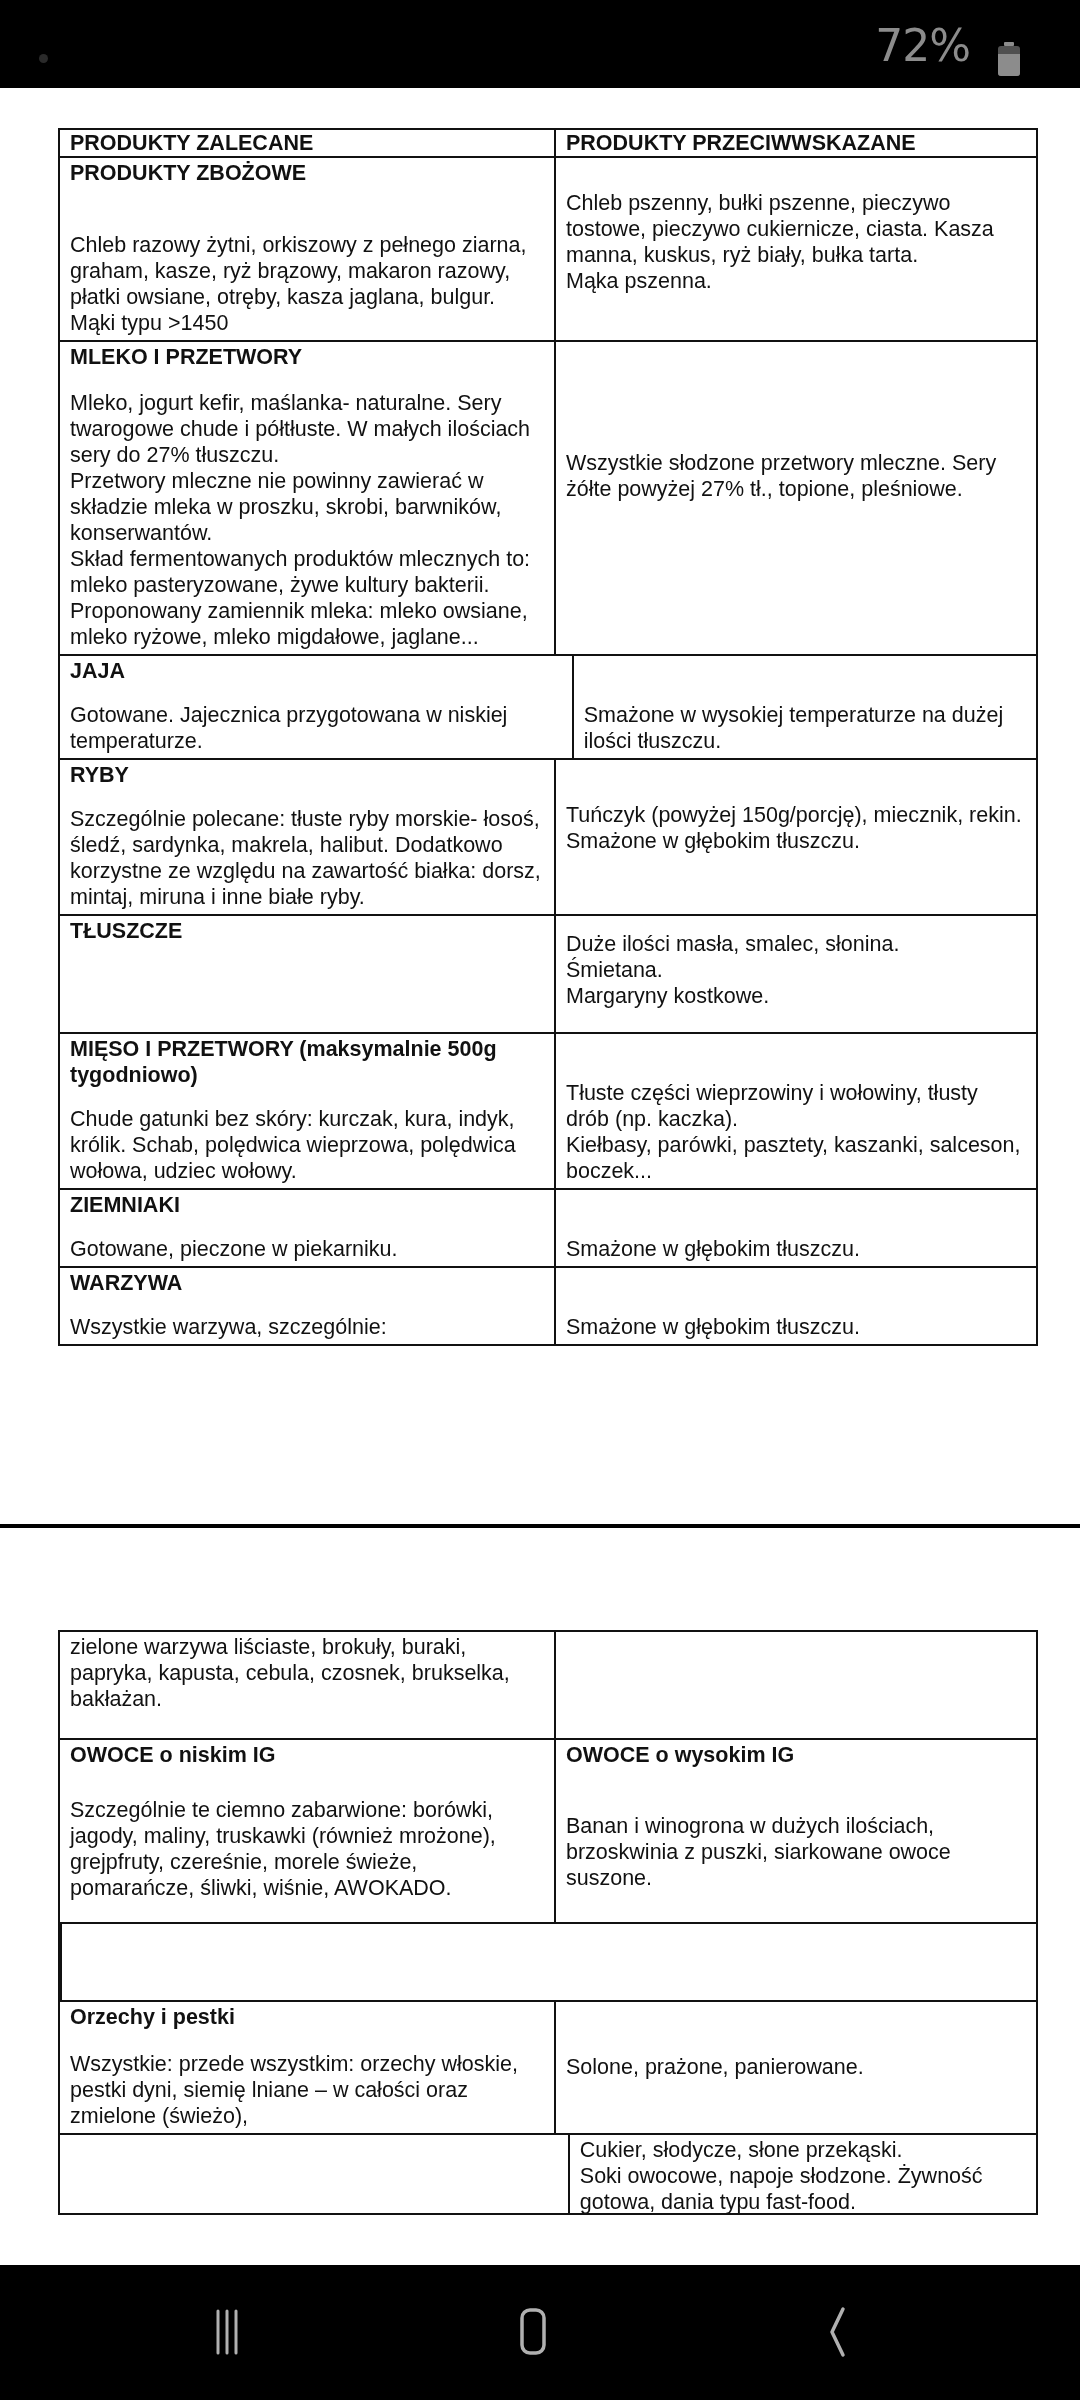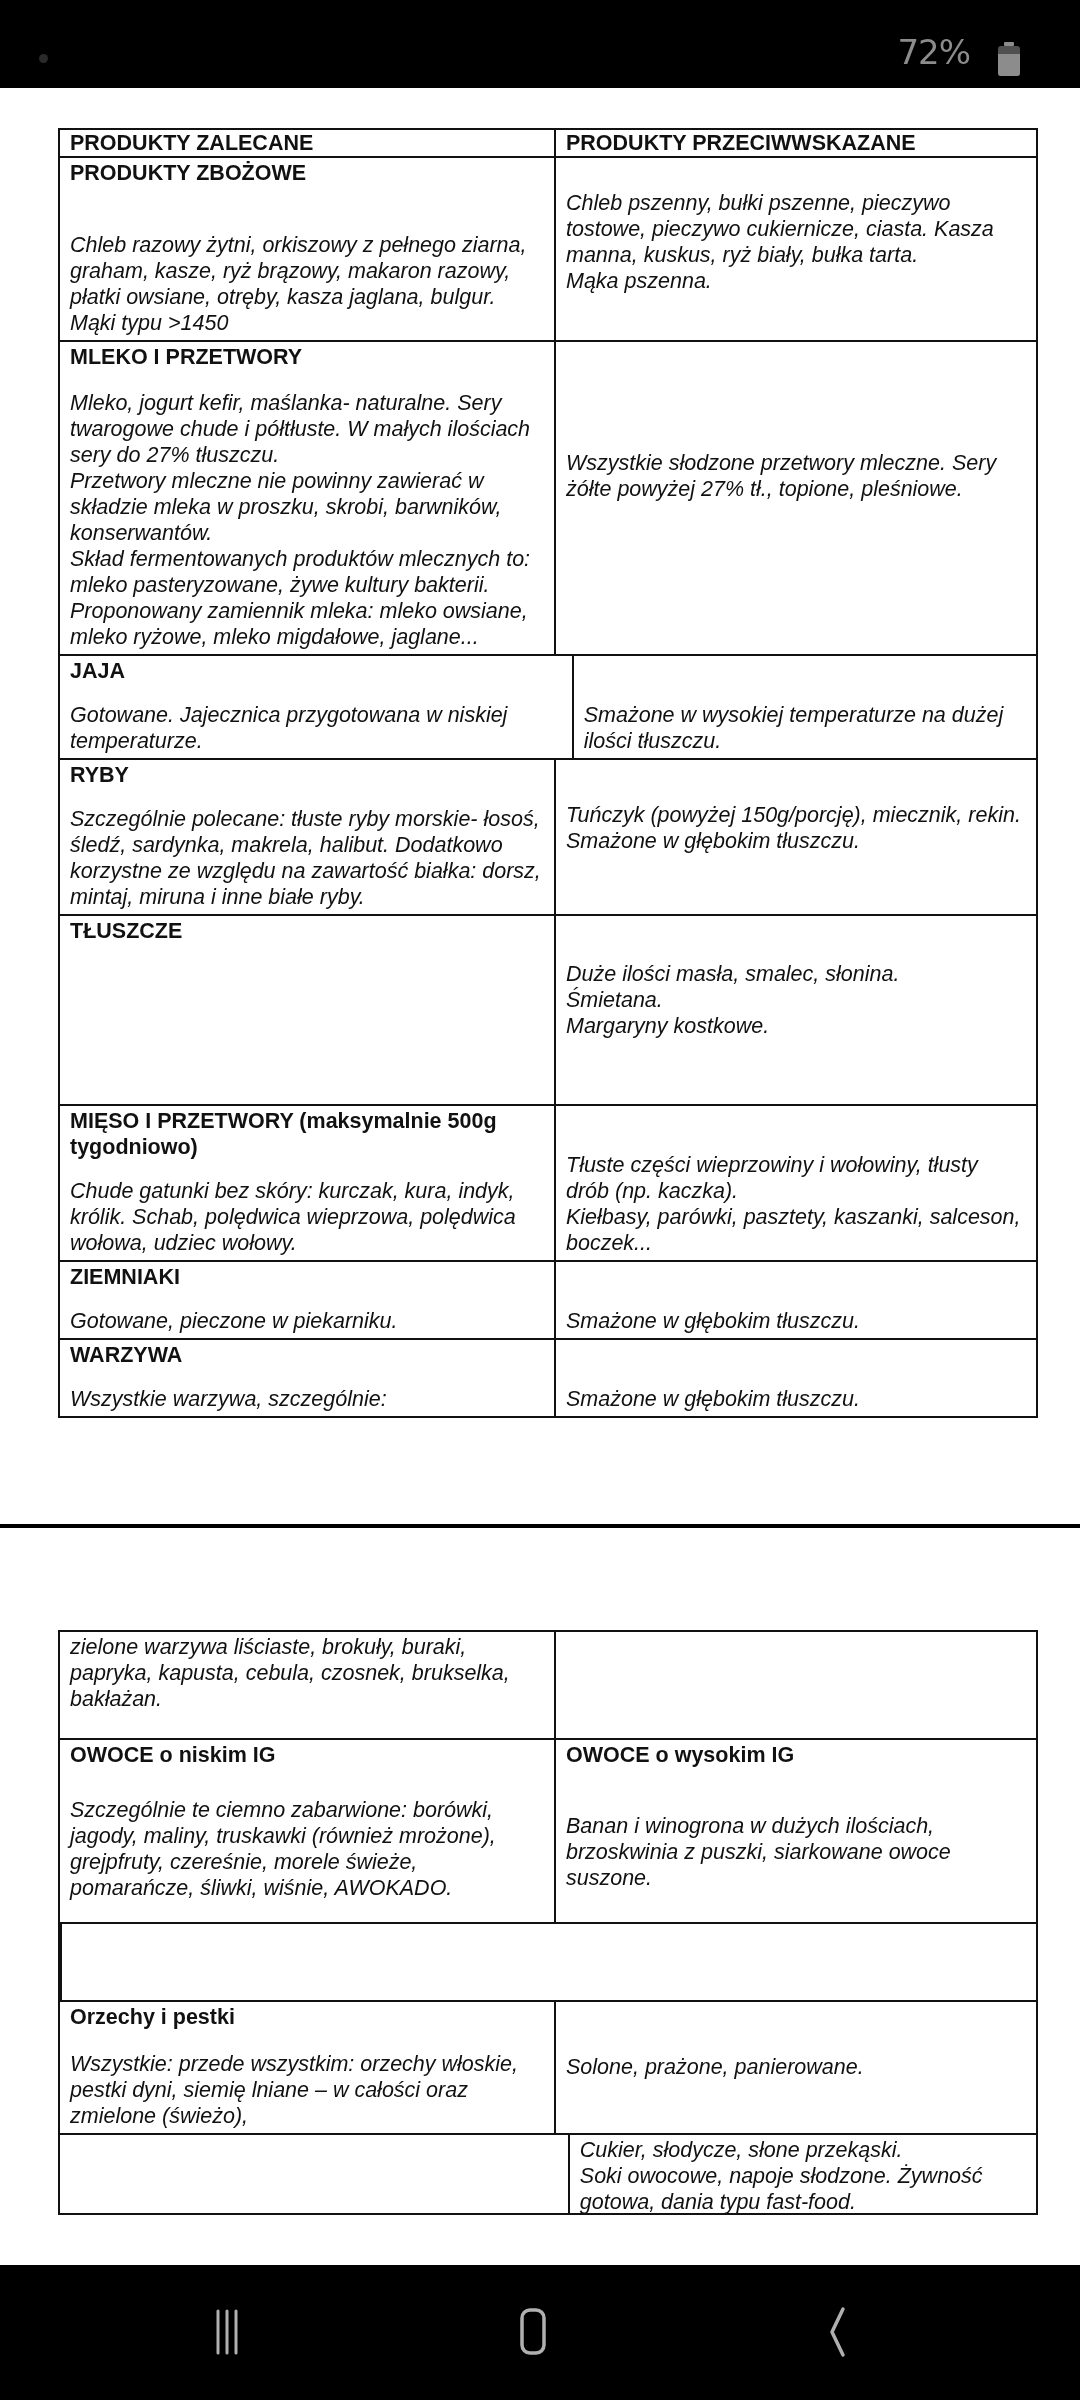--- a/index.html
+++ b/index.html
@@ -1,36 +1,36 @@
 <!DOCTYPE html>
 <html><head>
   <meta charset="utf-8">
   <style>
     * { box-sizing: border-box; margin: 0; padding: 0; }
     html, body { width: 1080px; height: 2400px; background: #ffffff; overflow: hidden; }
     body { position: relative; font-family: "Liberation Sans", sans-serif; color: #111; }
 
     .status-bar { position: absolute; left: 0; top: 0; width: 1080px; height: 88px; background: #000; }
     .camera-dot { position: absolute; left: 39px; top: 54px; width: 9px; height: 9px; border-radius: 50%; background: #2a2a2a; }
-    .battery-text { position: absolute; right: 110px; top: 32px; font-size: 34px; color: #8c8c8c; letter-spacing: -1px; font-family: "DejaVu Sans", sans-serif; }
+    .battery-text { position: absolute; right: 110px; top: 20px; font-size: 44px; color: #8c8c8c; letter-spacing: -1px; font-family: "DejaVu Sans", sans-serif; }
     .battery-icon { position: absolute; right: 60px; top: 42px; width: 22px; height: 34px; }
     .battery-icon .cap { position: absolute; left: 6px; top: 0; width: 10px; height: 4px; background: #8c8c8c; border-radius: 1px; }
     .battery-icon .body { position: absolute; left: 0; top: 4px; width: 22px; height: 30px; border-radius: 3px; background: #505050; overflow: hidden; }
     .battery-icon .fill { position: absolute; left: 0; bottom: 0; width: 100%; background: #8c8c8c; }
 
     .doc-page { position: absolute; left: 0; width: 1080px; background: #fff; }
     .table { position: absolute; left: 58px; width: 980px; border: 2px solid #111; }
     .row { display: flex; border-top: 2px solid #111; }
     .row:first-child { border-top: none; }
     .cell { width: 494px; padding: 2px 10px 4px 10px; font-size: 21.5px; line-height: 26px; overflow: hidden; }
     .cell.right { width: 482px; border-left: 2px solid #111; display: flex; flex-direction: column; }
     .cell.left { display: flex; flex-direction: column; }
     .cell.header { font-weight: bold; }
     .cat-title { font-weight: bold; white-space: pre-wrap; }
-    .cell-body { white-space: pre-wrap; font-style: italic; }
+    .cell-body { white-space: pre-wrap; }
     .spacer { flex: 1; }
 
     .page-sep { position: absolute; left: 0; top: 1524px; width: 1080px; height: 4px; background: #000; }
 
     .nav-bar { position: absolute; left: 0; top: 2265px; width: 1080px; height: 135px; background: #000; }
     .nav-btn { position: absolute; top: 0; width: 120px; height: 135px; cursor: pointer; }
     .nav-btn svg { position: absolute; left: 30px; top: 40px; }
   </style>
 </head>
 <body>
@@ -99,21 +99,21 @@
           <div class="spacer"></div>
           <div class="cell-body">Szczególnie polecane: tłuste ryby morskie- łosoś, śledź, sardynka, makrela, halibut. Dodatkowo korzystne ze względu na zawartość białka: dorsz, mintaj, miruna i inne białe ryby.</div>
         </div>
         <div class="cell right">
           <div class="spacer"></div>
           <div class="cell-body">Tuńczyk (powyżej 150g/porcję), miecznik, rekin.
 Smażone w głębokim tłuszczu.</div>
           <div class="spacer" style="flex:1.4"></div>
         </div>
       </div>
-      <div class="row" style="height: 190px;">
+      <div class="row" style="height: 118px;">
         <div class="cell left">
           <div class="cat-title">TŁUSZCZE</div>
           <div class="spacer"></div>
         </div>
         <div class="cell right">
           <div class="spacer"></div>
           <div class="cell-body">Duże ilości masła, smalec, słonina.
 Śmietana.
 Margaryny kostkowe.</div>
           <div class="spacer" style="flex:1.4"></div>

